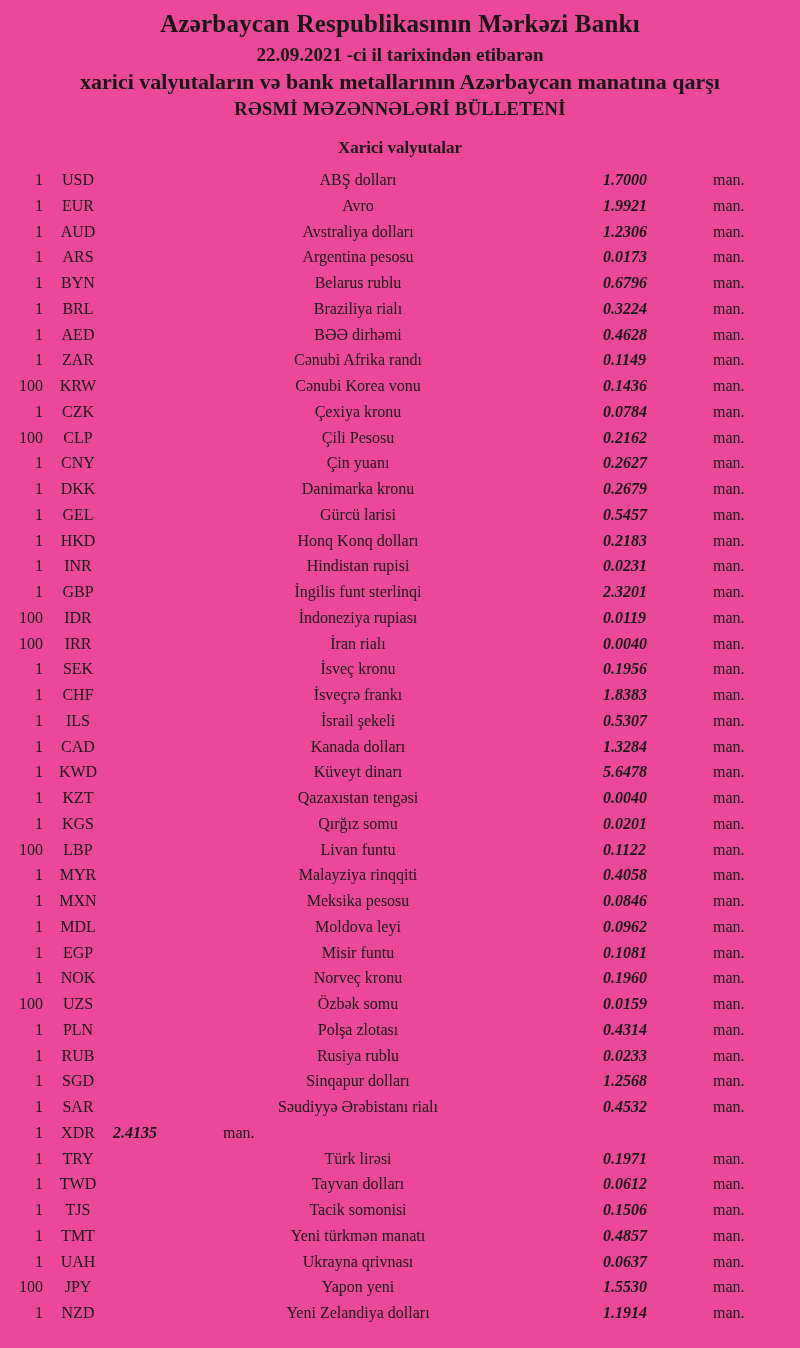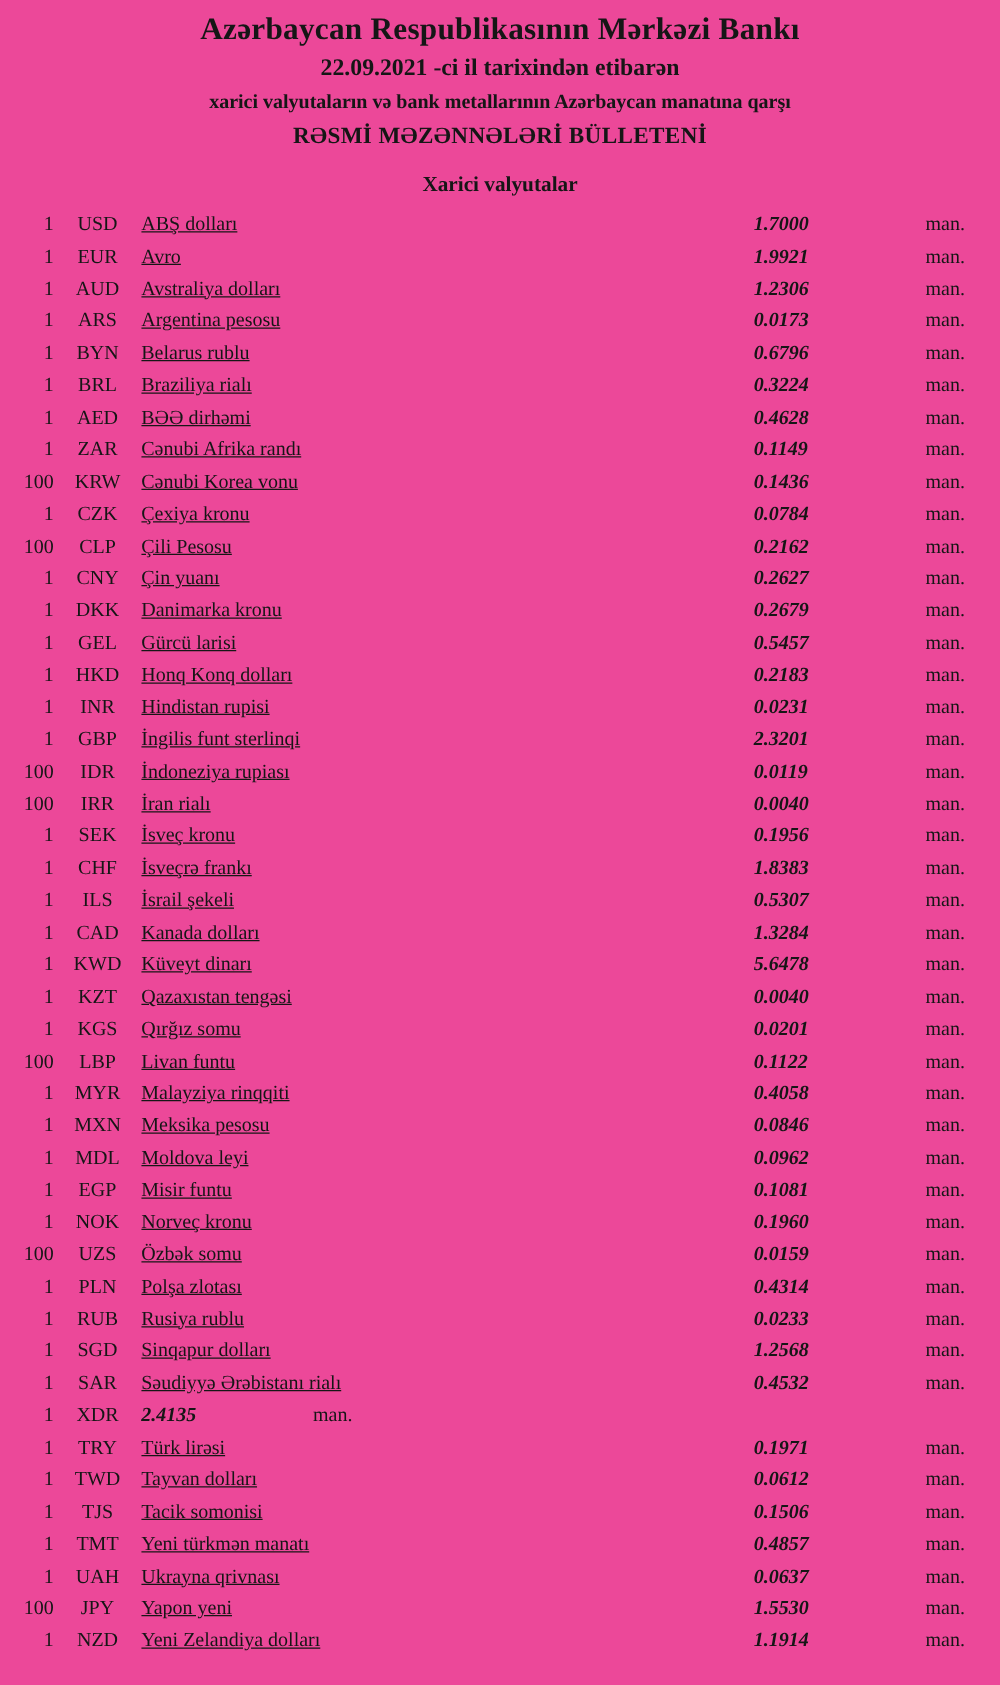--- a/index.html
+++ b/index.html
@@ -23,21 +23,21 @@
     line-height: 30px;
     letter-spacing: 0.2px;
   }
   .date-line {
     margin-top: 3px;
     font-size: 19px;
     line-height: 26px;
   }
   .subject-line {
     margin-top: 1px;
-    font-size: 16px;
+    font-size: 22px;
     line-height: 26px;
   }
   .bulletin-line {
     margin-top: 1px;
     font-size: 18.5px;
     line-height: 26px;
     letter-spacing: 0.3px;
     font-family: Liberation Serif, serif;
   }
   .section-title {
@@ -64,33 +64,32 @@
     text-align: right;
     flex: 0 0 auto;
   }
   .code {
     width: 70px;
     text-align: center;
     flex: 0 0 auto;
   }
   .name {
     flex: 1 1 auto;
-    text-align: left;
+    text-align: center;
     overflow: hidden;
-    text-decoration: underline;
   }
   .rate {
     width: 110px;
     font-weight: bold;
     font-style: italic;
     flex: 0 0 auto;
   }
   .unit {
     width: 59px;
-    text-align: right;
+    text-align: left;
     flex: 0 0 auto;
   }
 </style>
 </head>
 <body>
 
 <div class="page">
 
   <div class="hdr bank-title">Azərbaycan Respublikasının Mərkəzi Bankı</div>
 

